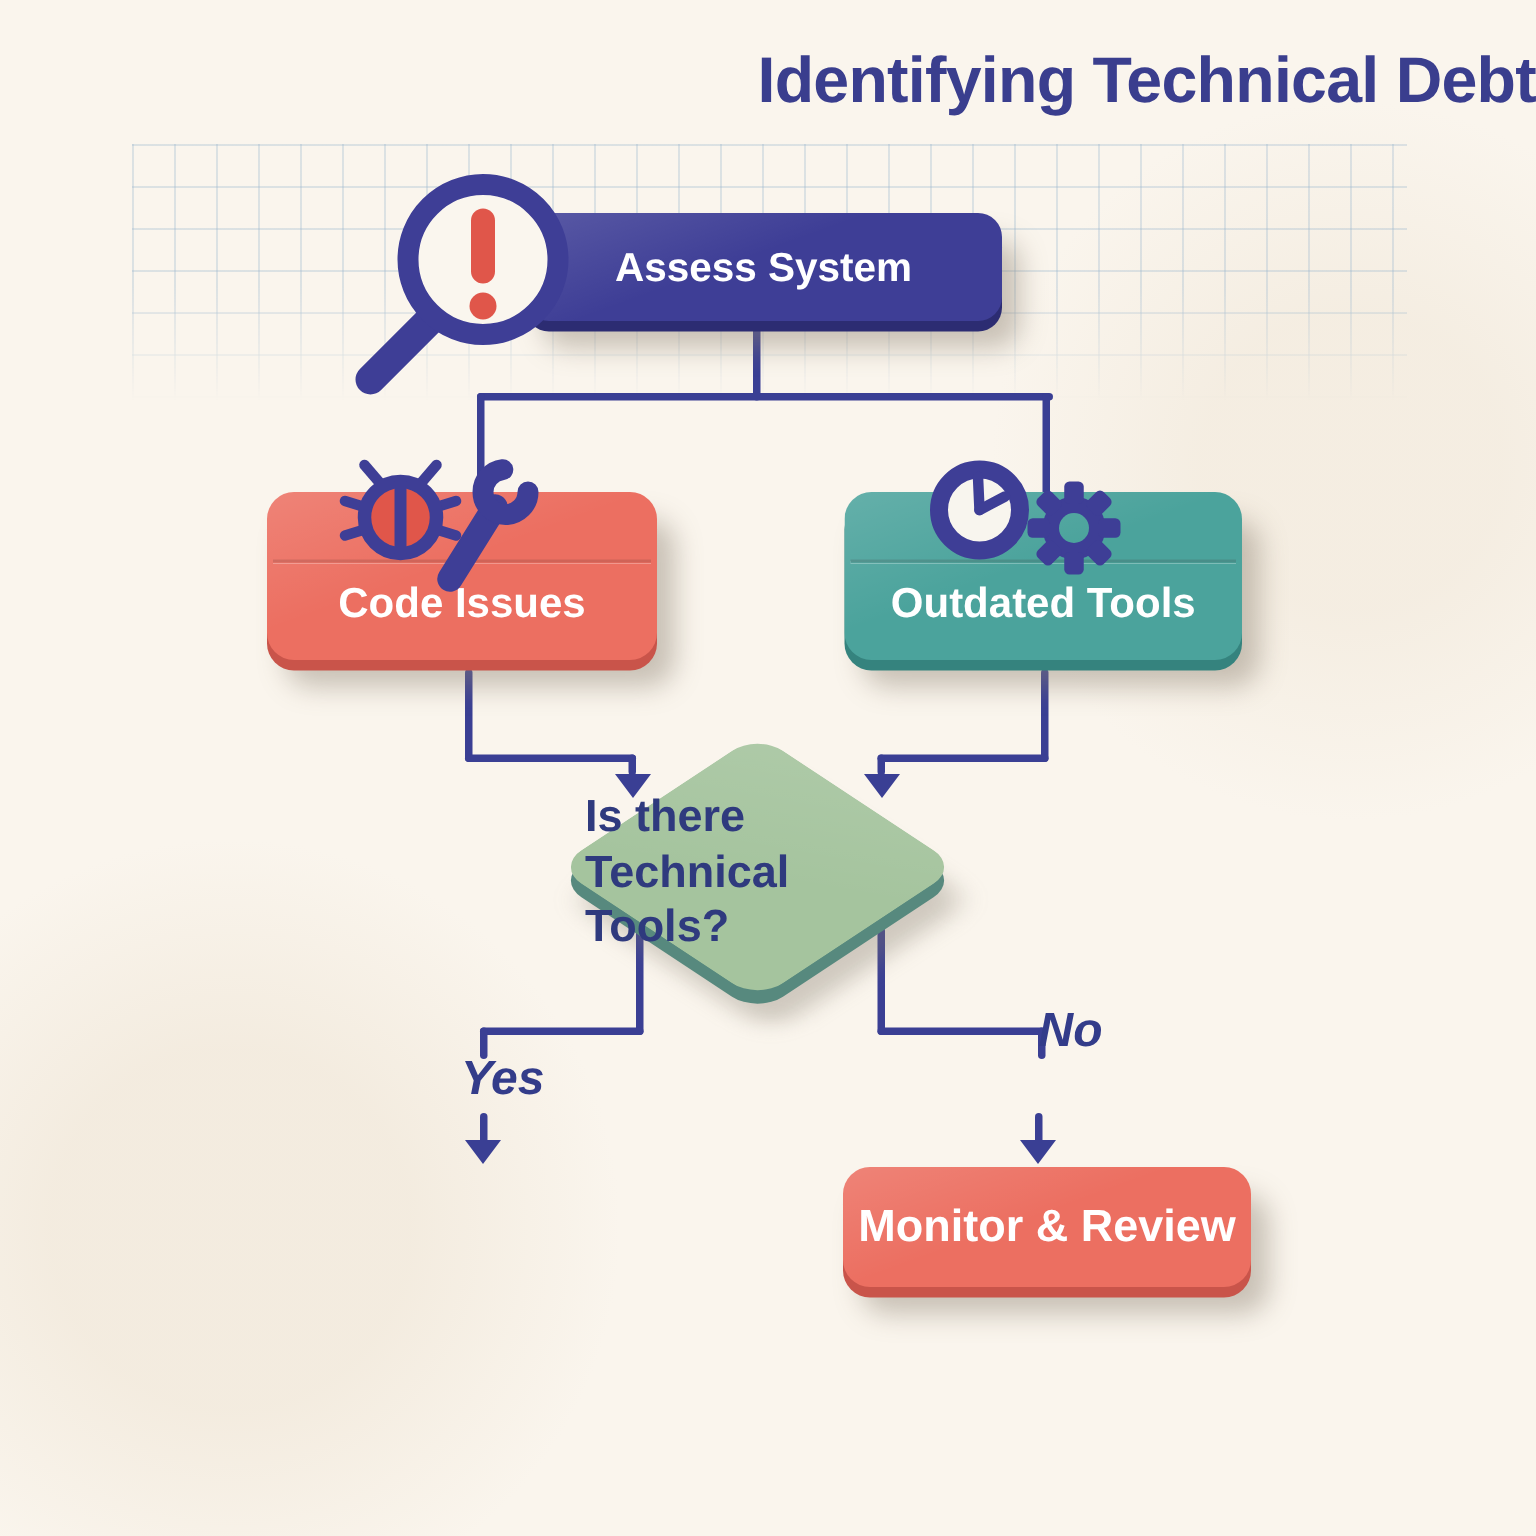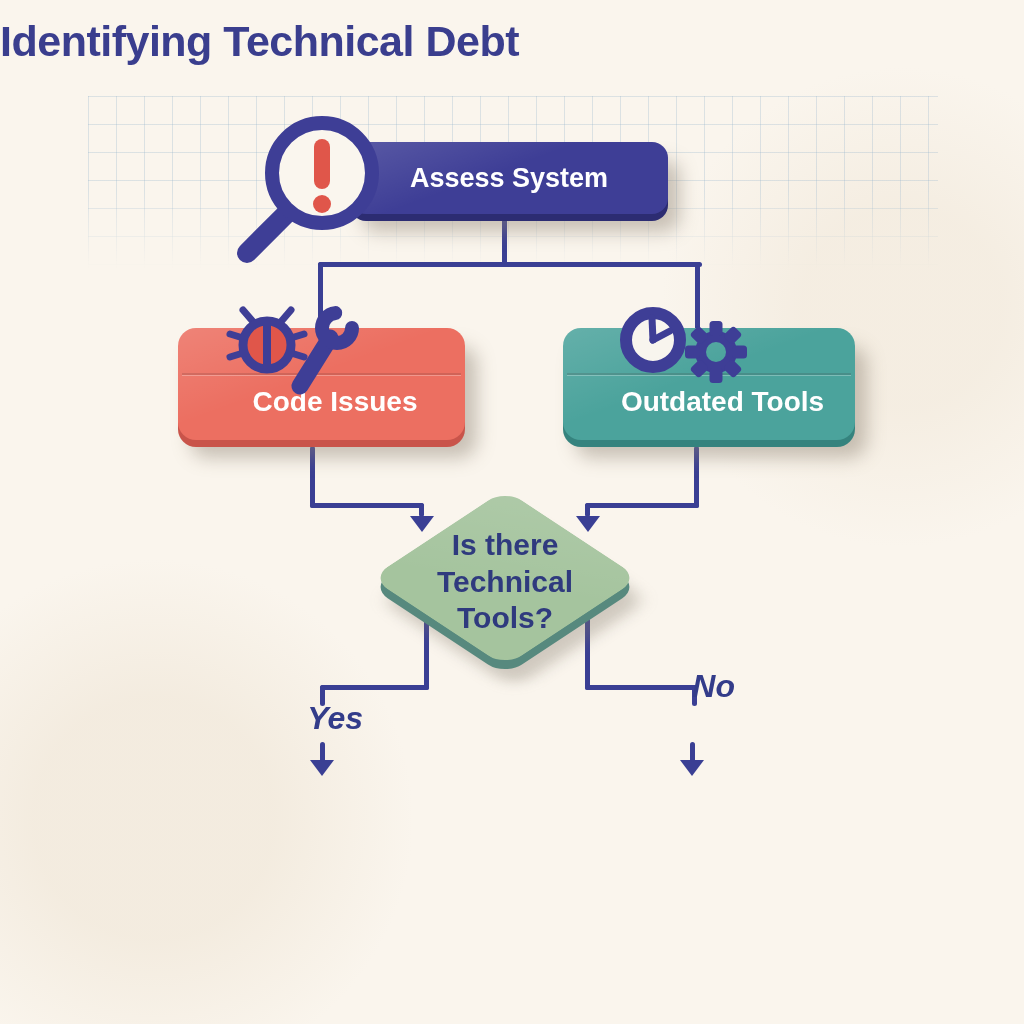--- a/index.html
+++ b/index.html
@@ -14,50 +14,50 @@
                      radial-gradient(circle at 88% 30%, rgba(238,228,212,0.45) 0 100px, transparent 240px);}
   .grid{
     position:absolute;left:88px;top:96px;width:850px;height:172px;z-index:0;
     background-image:
       repeating-linear-gradient(to right, rgba(150,180,205,0.30) 0 1.5px, transparent 1.5px 28px),
       repeating-linear-gradient(to bottom, rgba(150,180,205,0.30) 0 1.5px, transparent 1.5px 28px);
     -webkit-mask-image:linear-gradient(to bottom,#000 0%,#000 55%,transparent 100%);
     mask-image:linear-gradient(to bottom,#000 0%,#000 55%,transparent 100%);
   }
   .title{
-    position:absolute;left:0;top:17px;width:1024px;text-align:left;
+    position:absolute;left:0;top:30px;width:1024px;text-align:right;
     font-size:43px;font-weight:700;color:#3a3e8e;letter-spacing:-0.5px;z-index:2;
   }
   
   .l{position:absolute;background:#3a3f94;border-radius:2.5px;z-index:1;}
   .ah{position:absolute;width:0;height:0;border-left:12px solid transparent;
       border-right:12px solid transparent;border-top:16px solid #3a3f94;z-index:1;}
   
   .node{
     position:absolute;display:flex;align-items:center;justify-content:center;
     color:#fff;font-weight:700;z-index:2;
     background-image:linear-gradient(160deg, rgba(255,255,255,0.14), rgba(255,255,255,0) 45%);
   }
   .node .lbl{position:relative;z-index:2;}
   .indigo{background-color:#3e3e96;box-shadow:0 7px 0 #2c2c72, 12px 18px 18px rgba(140,128,112,0.45);align-items:center;}
   .coral {background-color:#ec6f61;box-shadow:0 7px 0 #c9544a, 12px 18px 18px rgba(140,128,112,0.45);}
   .teal  {background-color:#4ba39c;box-shadow:0 7px 0 #35837e, 12px 18px 18px rgba(140,128,112,0.45);justify-content:center;}
   .divider{position:absolute;left:4px;right:4px;top:45px;height:2px;
            background:rgba(60,40,40,0.16);box-shadow:0 1px 0 rgba(255,255,255,0.28);z-index:1;}
-  .split-node{align-items:flex-end;padding-left:27px;}
+  .split-node{align-items:flex-end;}
   .split-node .lbl{margin-bottom:22px;}
   
   .dwrap{position:absolute;left:410px;top:483px;width:190px;height:190px;z-index:2;}
   .dface,.drim,.dshadow{position:absolute;inset:0;border-radius:24px;}
   .dshadow{background:rgba(130,120,105,0.35);filter:blur(9px);
            transform:translate(9px,22px) scaleY(0.66) rotate(45deg);}
   .drim{background:#57897e;transform:translateY(9px) scaleY(0.66) rotate(45deg);}
   .dface{background:#a5c49e;transform:scaleY(0.66) rotate(45deg);
          background-image:linear-gradient(150deg, rgba(255,255,255,0.10), rgba(255,255,255,0) 55%);}
-  .dlabel{position:absolute;left:390px;top:527px;width:230px;text-align:center;
+  .dlabel{position:absolute;left:390px;top:527px;width:230px;text-align:left;
           font-size:30px;line-height:1.22;font-weight:700;color:#2f3a7e;z-index:3;}
   .branch-label{position:absolute;width:85px;text-align:right;font-size:32px;
                 font-weight:700;color:#333c8a;z-index:2;font-style:italic;}
   .icons{position:absolute;z-index:3;}
 </style>
 </head>
 <body>
 
 <div id="canvas">
 
@@ -165,14 +165,17 @@
   <div class="dwrap">
     <div class="dshadow"></div>
     <div class="drim"></div>
     <div class="dface"></div>
   </div>
   <div class="dlabel">
     <div>Is there</div>
     <div>Technical Tools?</div>
   </div>
 
+  <div class="node coral" style="left:562px;top:778px;width:272px;height:80px;border-radius:18px;font-size:30px">
+    <span class="lbl">Monitor &amp; Review</span>
+  </div>
 
 </div>
 
 </body></html>

